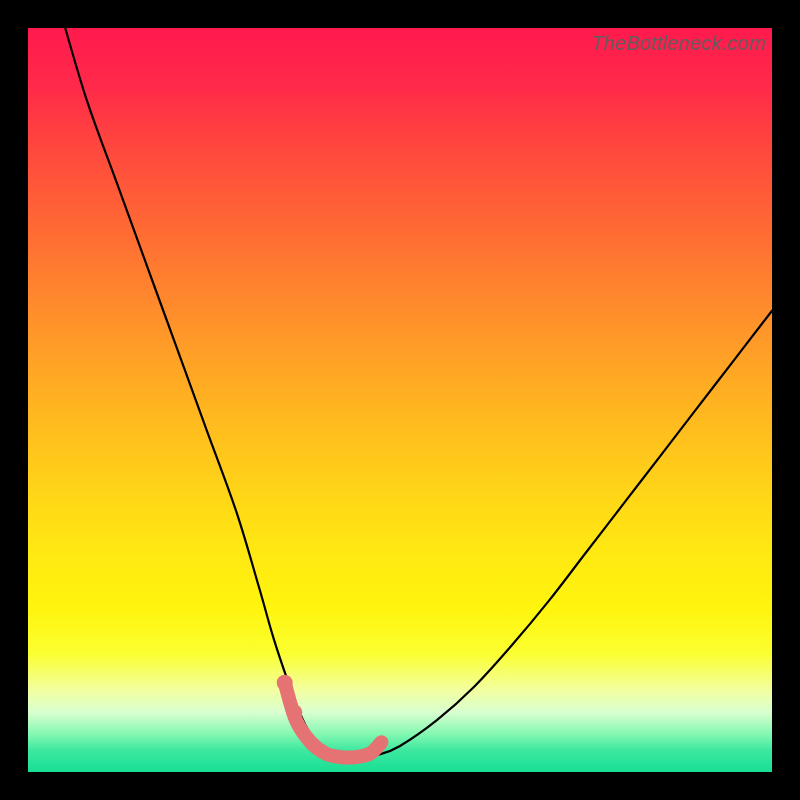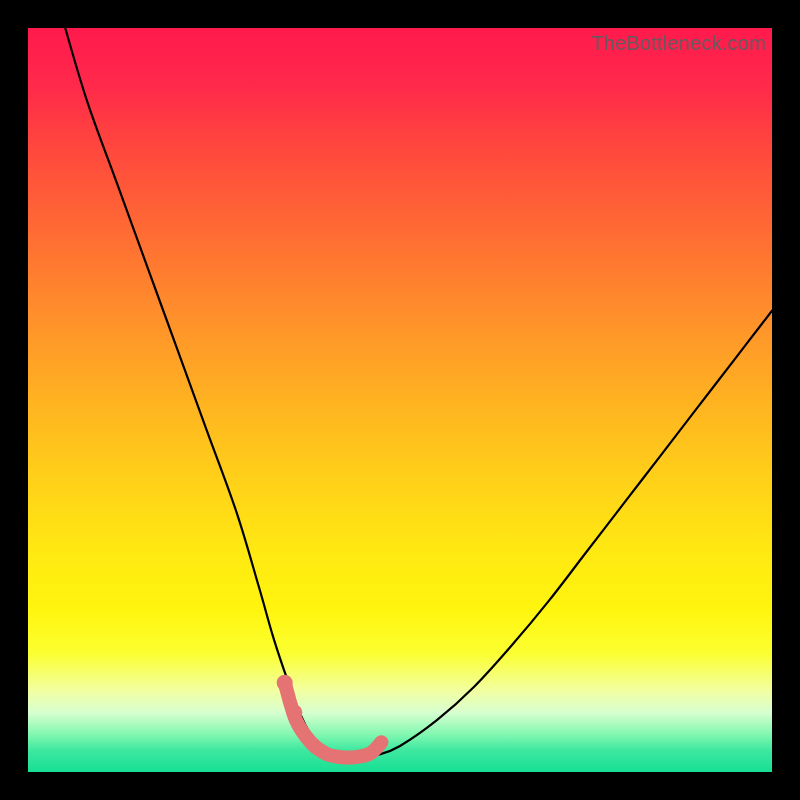--- a/index.html
+++ b/index.html
@@ -26,20 +26,21 @@
       #ffb81f 52%,
       #ffd418 62%,
       #ffe812 70%,
       #fff50e 78%,
       #fbff30 84%,
       #f2ffa0 89%,
       #d8ffd0 92%,
       #80f7b0 95%,
       #40e8a0 97%,
       #16df94 100%);
+    font-style: italic;
   }
   .watermark {
     position: absolute;
     top: 4px;
     right: 6px;
     font-family: Arial, Helvetica, sans-serif;
     font-size: 20px;
     font-weight: 400;
     color: #5e5e5e;
     letter-spacing: 0.2px;

